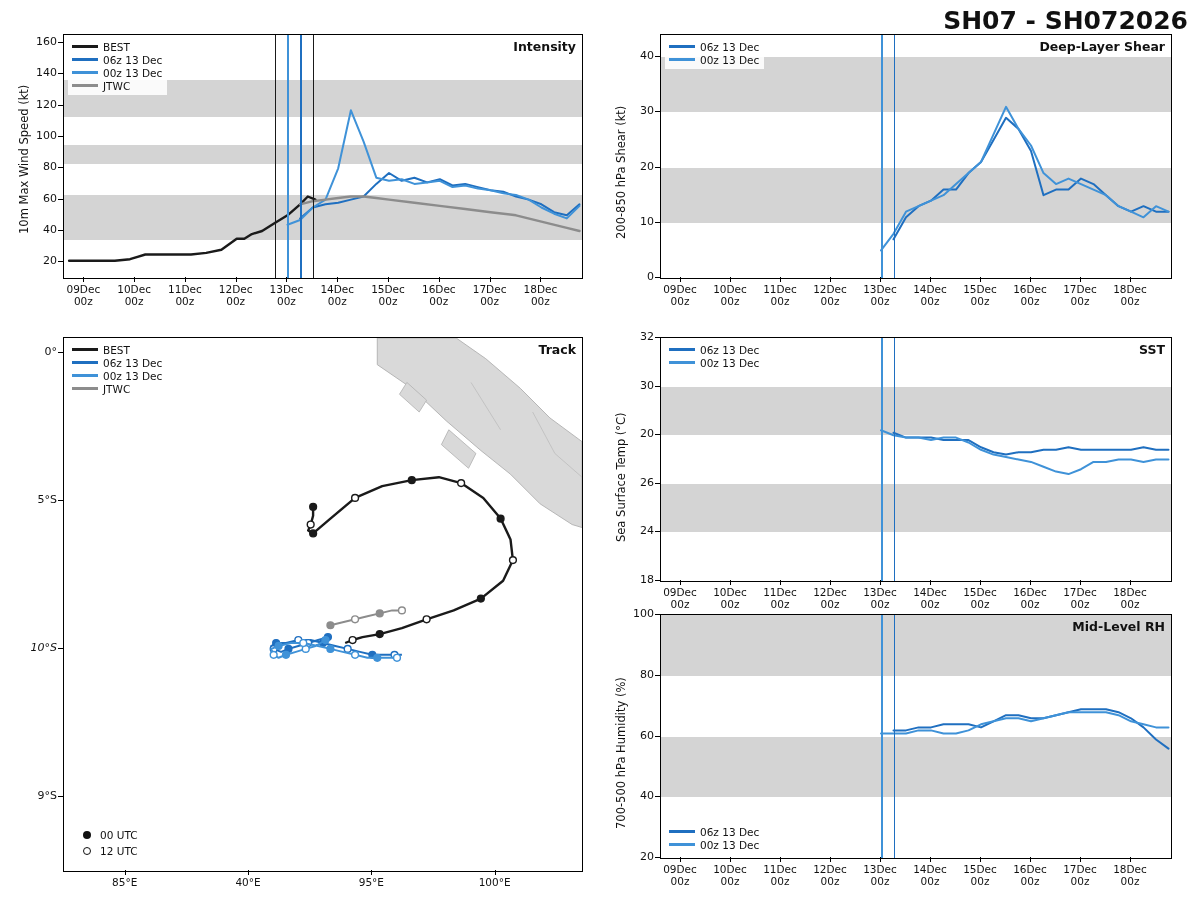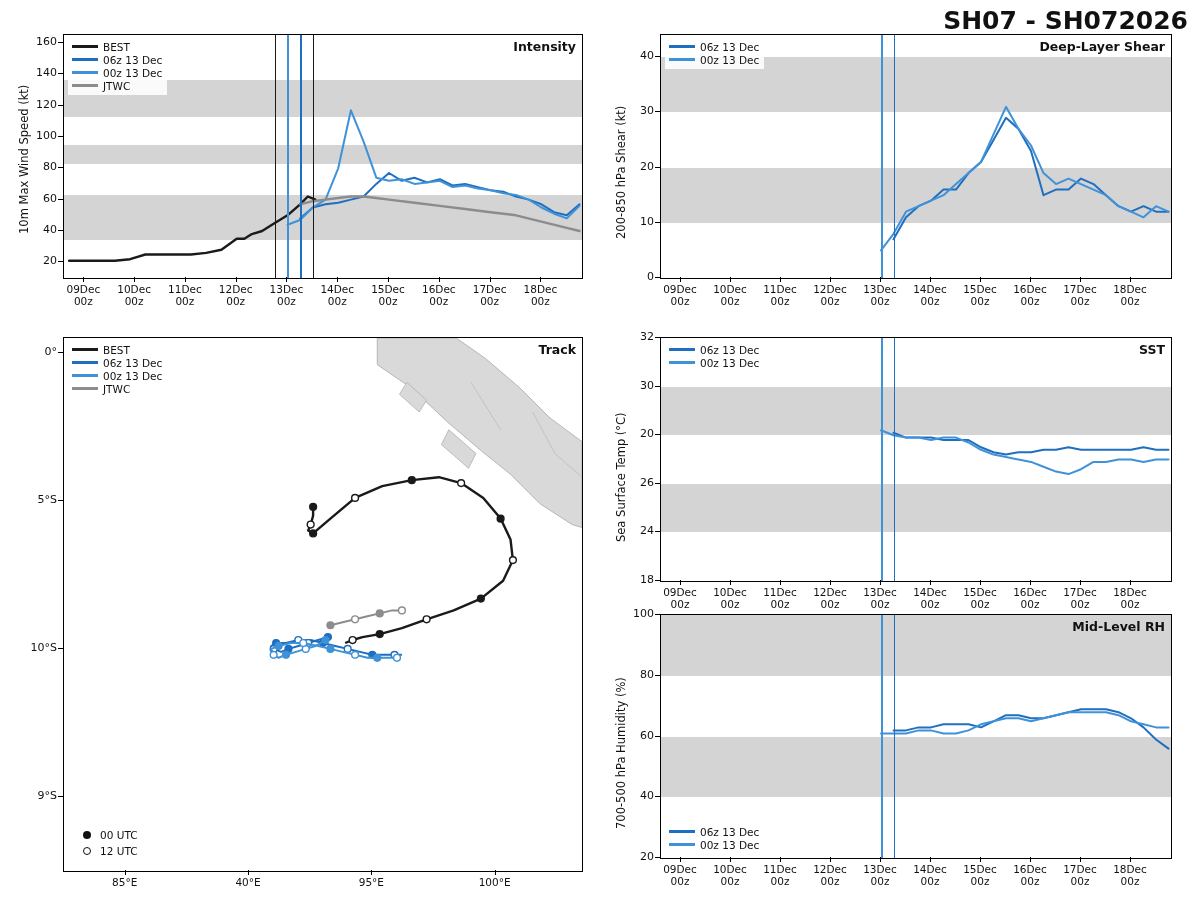--- a/index.html
+++ b/index.html
@@ -237,21 +237,21 @@
       <div class="xlabel" style="left: 155px; top: 539px;">40°E</div>
       <div class="xtickmark" style="left: 308.333px; top: 533px;"></div>
       <div class="xlabel" style="left: 278.333px; top: 539px;">95°E</div>
       <div class="xtickmark" style="left: 431.667px; top: 533px;"></div>
       <div class="xlabel" style="left: 401.667px; top: 539px;">100°E</div>
       <div class="ytickmark" style="left: -5px; top: 14.8056px;"></div>
       <div class="ytick" style="left: -46px; top: 7.80556px;">0°</div>
       <div class="ytickmark" style="left: -5px; top: 162.861px;"></div>
       <div class="ytick" style="left: -46px; top: 155.861px;">5°S</div>
       <div class="ytickmark" style="left: -5px; top: 310.917px;"></div>
-      <div class="ytick" style="left: -46px; top: 303.917px;">10°S</div>
+      <div class="ytick" style="left: -46px; top: 303.917px; font-style: italic;">10°S</div>
       <div class="ytickmark" style="left: -5px; top: 458.972px;"></div>
       <div class="ytick" style="left: -46px; top: 451.972px;">9°S</div>
     </div>
 
   <div class="panel" id="p-shear" style="left:660px;top:34px;width:512px;height:245px;">
     <div class="plot" id="plot-shear">
         <div class="band" style="top: 22.0909px; height: 55.2273px;"></div>
         <div class="band" style="top: 132.545px; height: 55.2273px;"></div>
       <div class="panel-title">Deep-Layer Shear</div>
       <div class="legend" style="left:4px;top:3px;">

